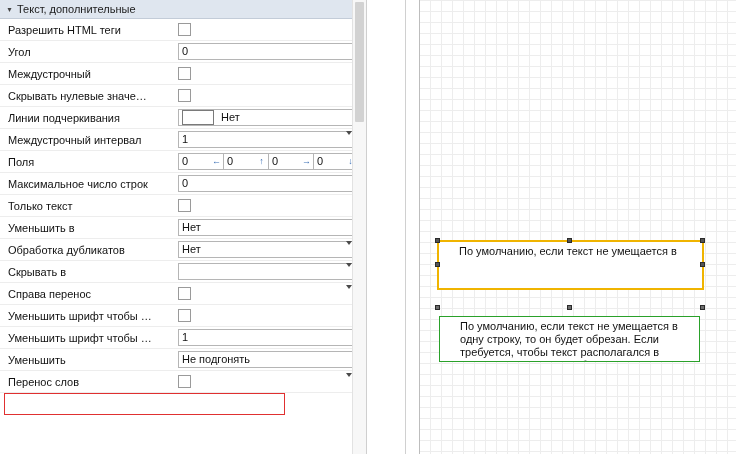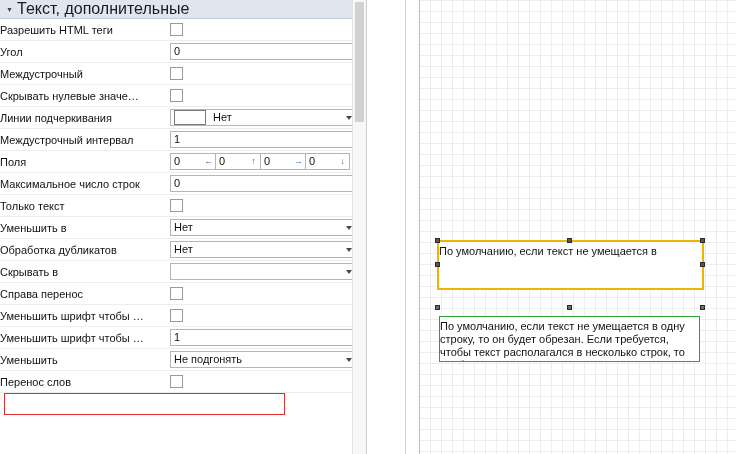--- a/index.html
+++ b/index.html
@@ -46,33 +46,34 @@
   .group-header .twisty {
     width: 11px;
     height: 11px;
     line-height: 11px;
     text-align: center;
     font-size: 8px;
     color: #444;
     margin-right: 2px;
   }
   .group-title {
-    font-size: 16px;
+    font-size: 11px;
     text-align: right;
   }
 
   .rows {
     position: relative;
   }
   .row {
     display: flex;
     align-items: center;
     height: 22px;
     box-sizing: border-box;
     border-bottom: 1px solid #ededed;
+    padding-left: 8px;
   }
   .row .label {
     width: 170px;
     flex: 0 0 170px;
     font-size: 11px;
     color: #111;
     white-space: nowrap;
     overflow: hidden;
     text-overflow: ellipsis;
     padding-right: 4px;
@@ -101,21 +102,21 @@
     background: #fff;
     box-sizing: border-box;
     font-size: 11px;
     line-height: 15px;
     padding: 0 3px;
     color: #111;
     width: 100%;
   }
   .combo {
     display: flex;
-    align-items: flex-start;
+    align-items: flex-end;
     height: 17px;
     width: 100%;
     border: 1px solid #b5b5b5;
     background: #fff;
     box-sizing: border-box;
   }
   .combo .combo-text {
     flex: 1 1 auto;
     font-size: 11px;
     line-height: 15px;
@@ -262,21 +263,21 @@
     background: #bdbdbd;
   }
 
   .text-block {
     position: absolute;
     box-sizing: border-box;
     background: #ffffff;
     font-size: 11px;
     line-height: 13px;
     color: #111;
-    padding: 3px 0;
+    padding: 3px 20px;
     overflow: hidden;
   }
   .block-yellow {
     border: 2px solid #f0b400;
     white-space: nowrap;
   }
   .block-green {
     border: 1px solid #2aa12a;
   }
 

